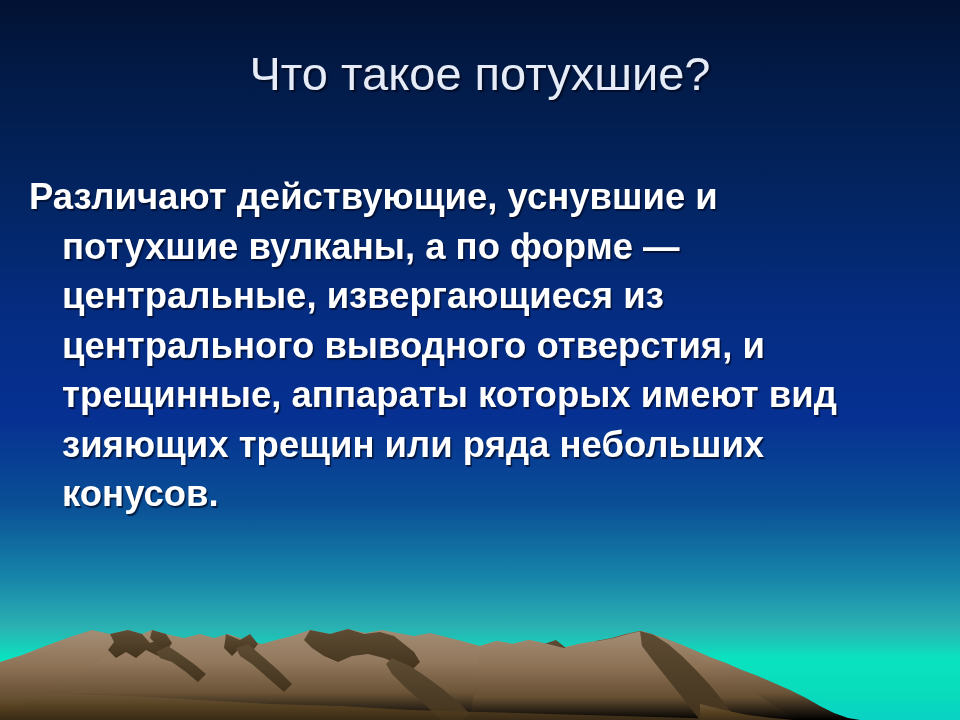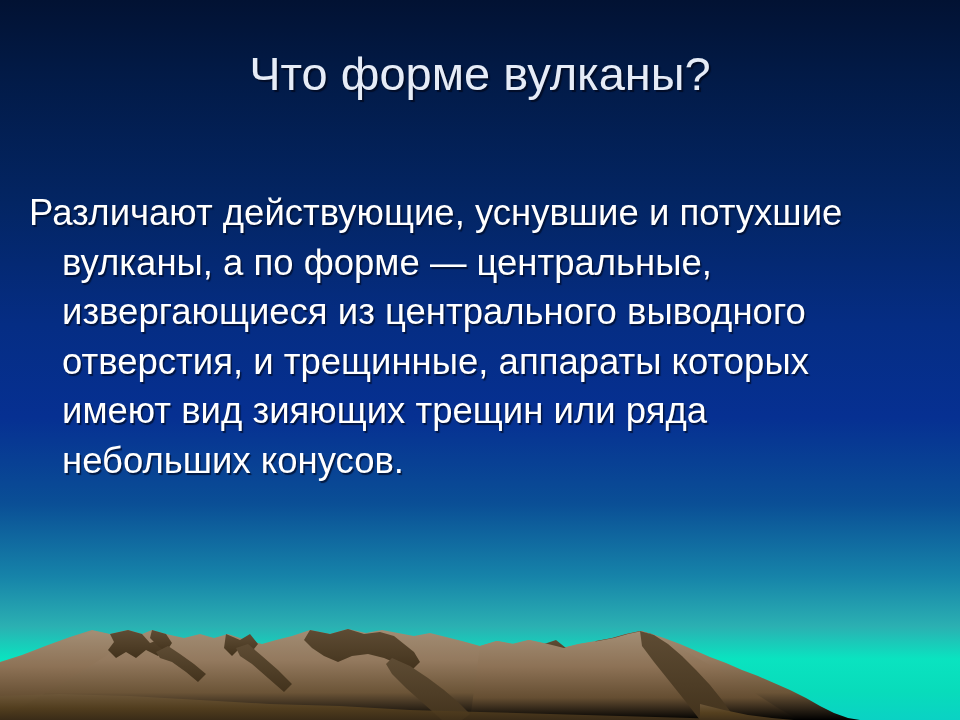--- a/index.html
+++ b/index.html
@@ -58,25 +58,25 @@
   }
 
   
   #bodybox {
     position: absolute;
     left: 62px;
     top: 172px;
     width: 836px;
   }
   #bodytext {
-    margin: 16px;
+    margin: 0;
     color: #ffffff;
     font-size: 36.5px;
     line-height: 49.5px;
-    font-weight: normal;
+    font-weight: bold;
     text-align: left;
     text-indent: 0px;
     padding-left: 33px;
     margin-left: -33px;
     text-shadow: 1.5px 1.5px 1px rgba(2, 12, 40, 0.75);
   }
   
   #bodytext {
     padding-left: 33px;
     text-indent: -33px;
@@ -162,19 +162,19 @@
              L722,100 L732,114 L726,120 L700,120 L686,102
              L670,82 L654,62 L642,46 Z"></path>
 
     <path fill="url(#baseRock)" d="M700,104 L724,110 L748,115 L772,118 L794,120 L700,120 Z"></path>
 
     <path fill="url(#baseRock)" d="M0,96 L60,94 L130,96 L200,100 L270,104 L340,106
              L410,110 L480,112 L550,114 L620,116 L690,118
              L760,120 L0,120 Z" opacity="0.9"></path>
   </svg>
 
-  <div id="title">Что форме вулканы?</div>
+  <div id="title">Что такое потухшие?</div>
 
   <div id="bodybox">
     <p id="bodytext">Различают действующие, уснувшие и потухшие вулканы, а по форме — центральные, извергающиеся из центрального выводного отверстия, и трещинные, аппараты которых имеют вид зияющих трещин или ряда небольших конусов.</p>
   </div>
 
 </div>
 
 </body></html>

